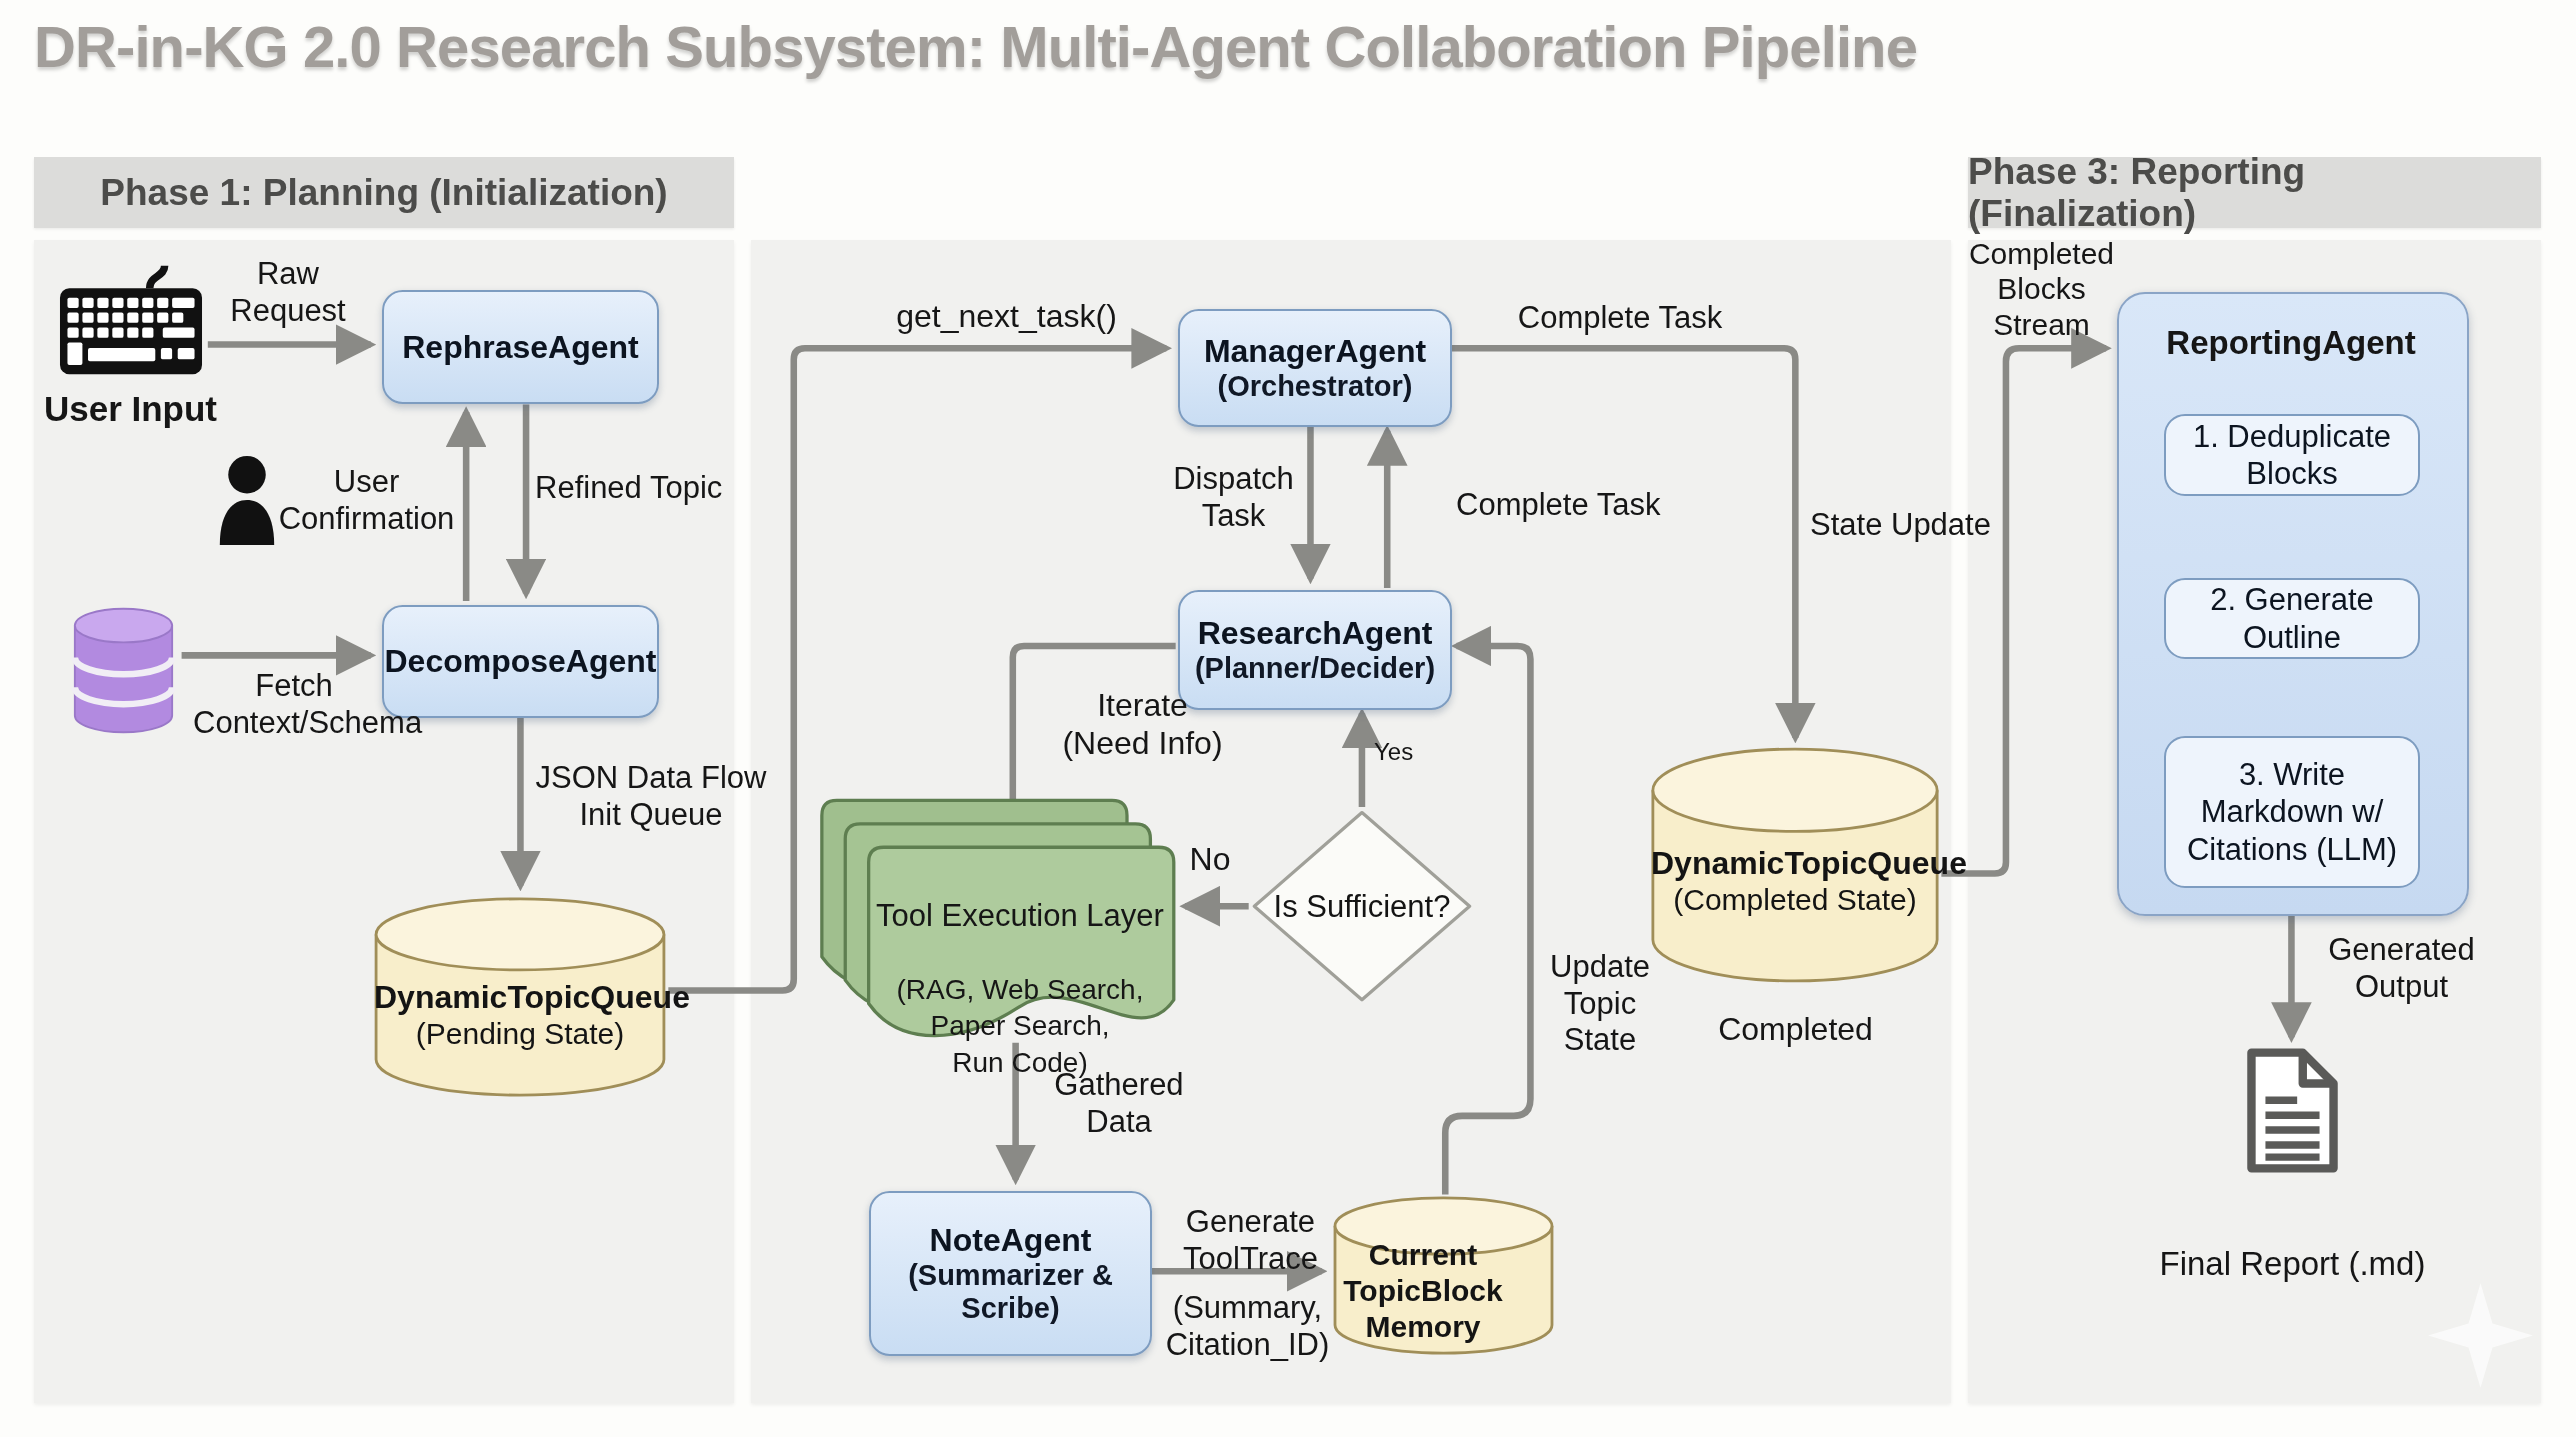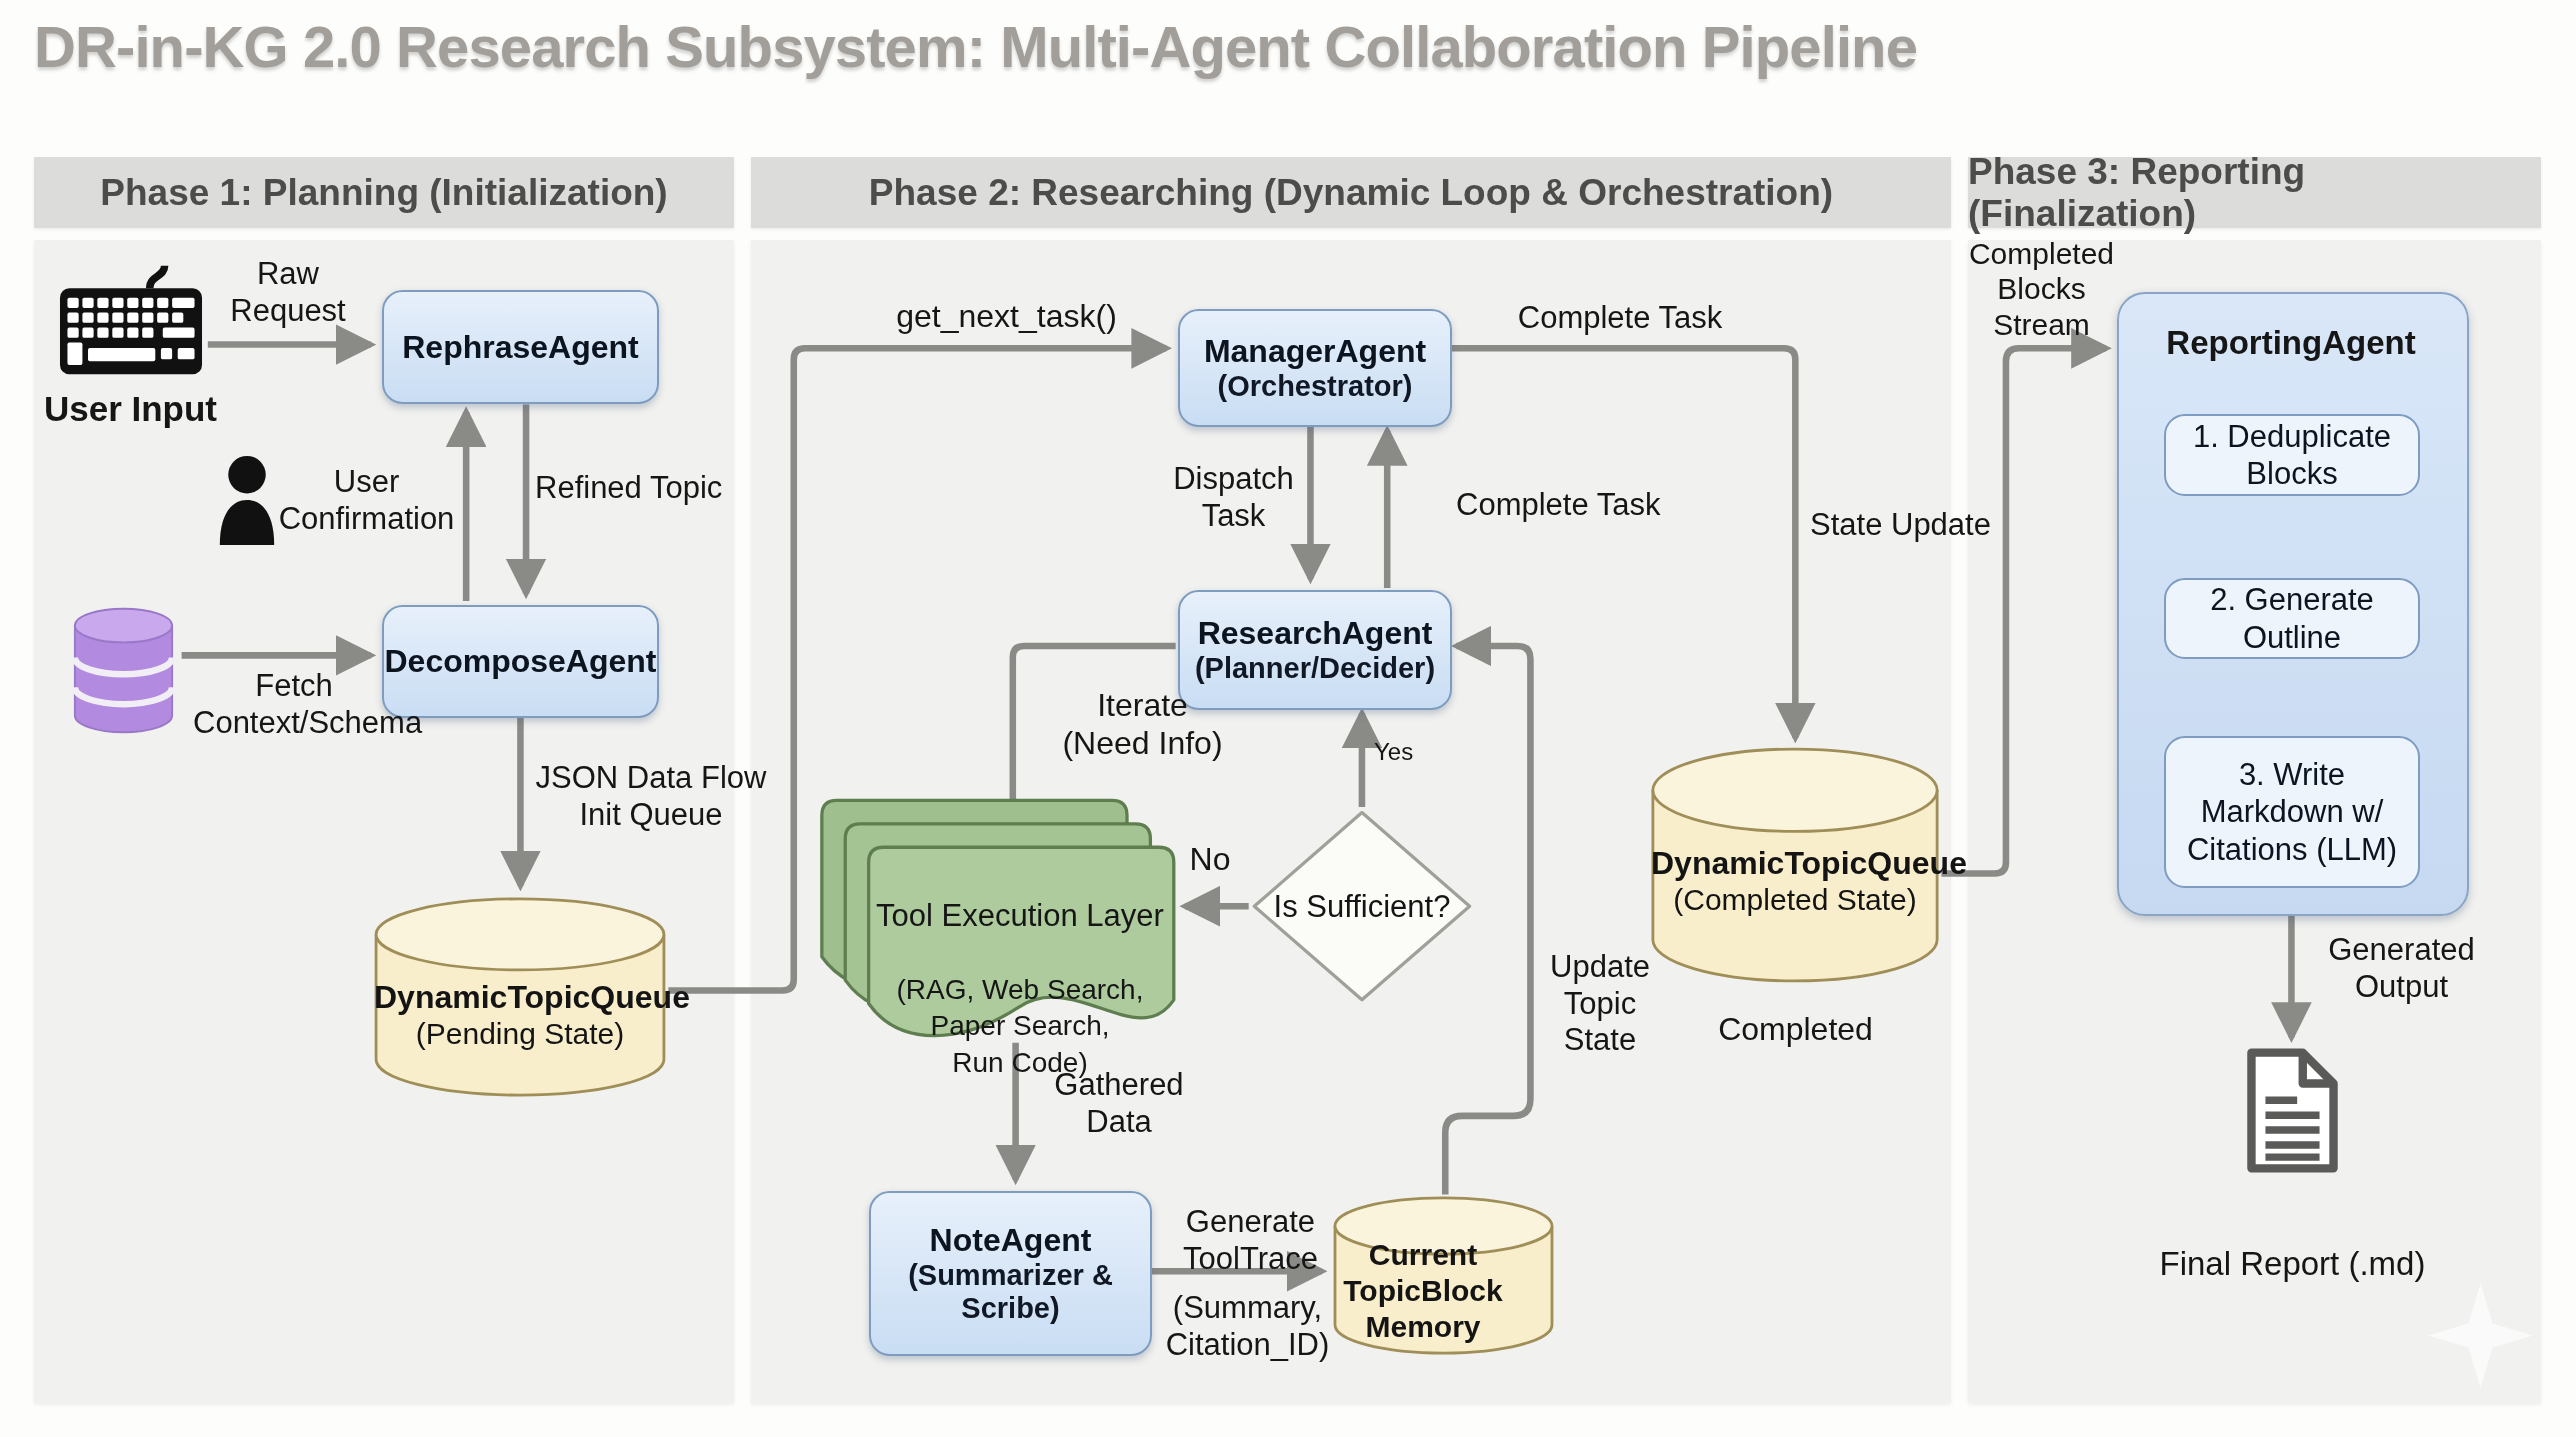--- a/index.html
+++ b/index.html
@@ -39,21 +39,20 @@
   .sparkle{position:absolute;z-index:4;opacity:.8;}
 </style>
 </head>
 <body>
 
 <div class="canvas">
 
   <div class="title">DR-in-KG 2.0 Research Subsystem: Multi-Agent Collaboration Pipeline</div>
 
   <div class="phase-bar" style="left:34px;width:700px;">Phase 1: Planning (Initialization)</div>
-  <div class="phase-bar" style="left:751px;width:1200px;">Phase 2: Researching (Dynamic Loop &amp; Orchestration)</div>
   <div class="phase-bar" style="left:1968px;width:573px;">Phase 3: Reporting (Finalization)</div>
 
   <div class="phase-panel" style="left:34px;width:700px;"></div>
   <div class="phase-panel" style="left:751px;width:1200px;"></div>
   <div class="phase-panel" style="left:1968px;width:573px;"></div>
 
   <svg class="wires" width="2576" height="1438" viewBox="0 0 2752 1536">
     <defs>
       <marker id="ah" viewBox="0 0 10 10" refX="8.6" refY="5" markerWidth="6.2" markerHeight="6.2" orient="auto-start-reverse">
         <path d="M0,0 L10,5 L0,10 Z" fill="#8a8a86"></path>

